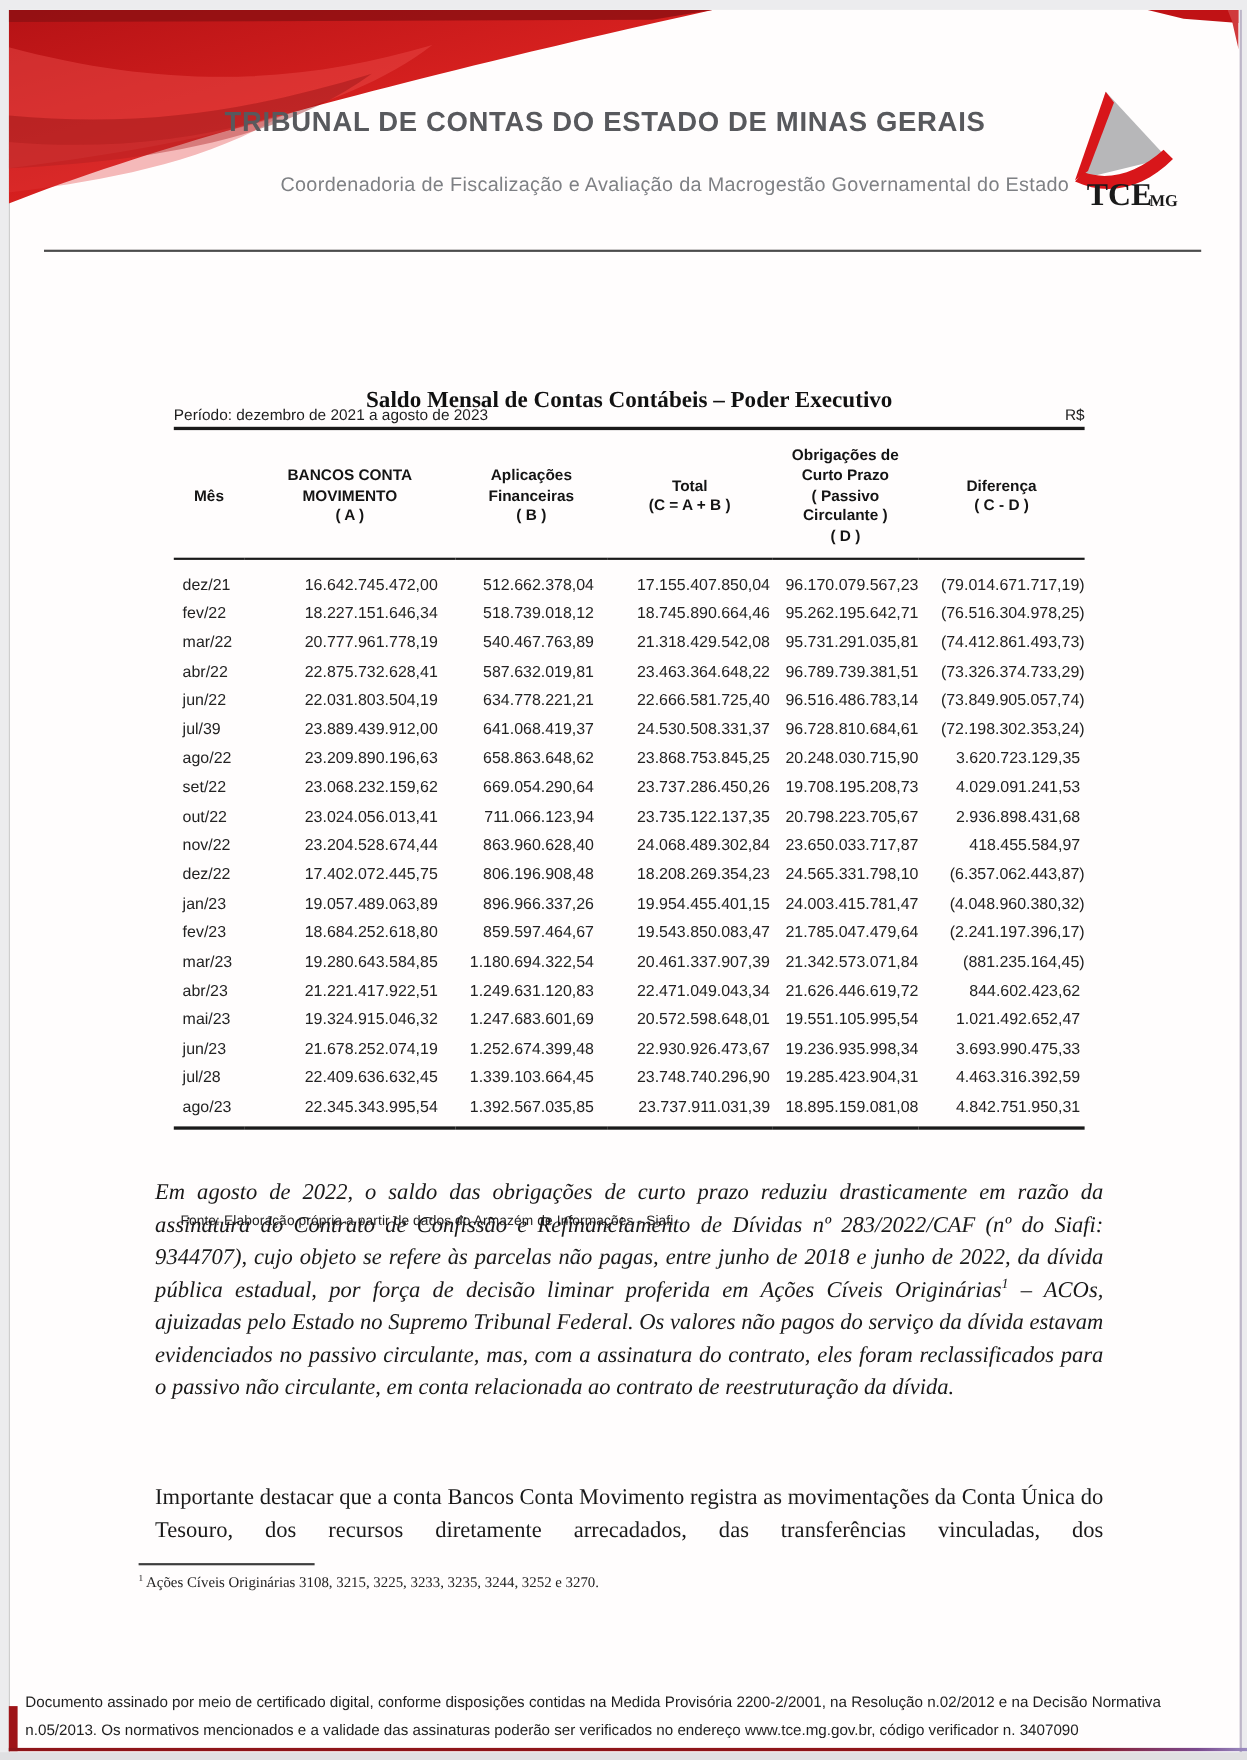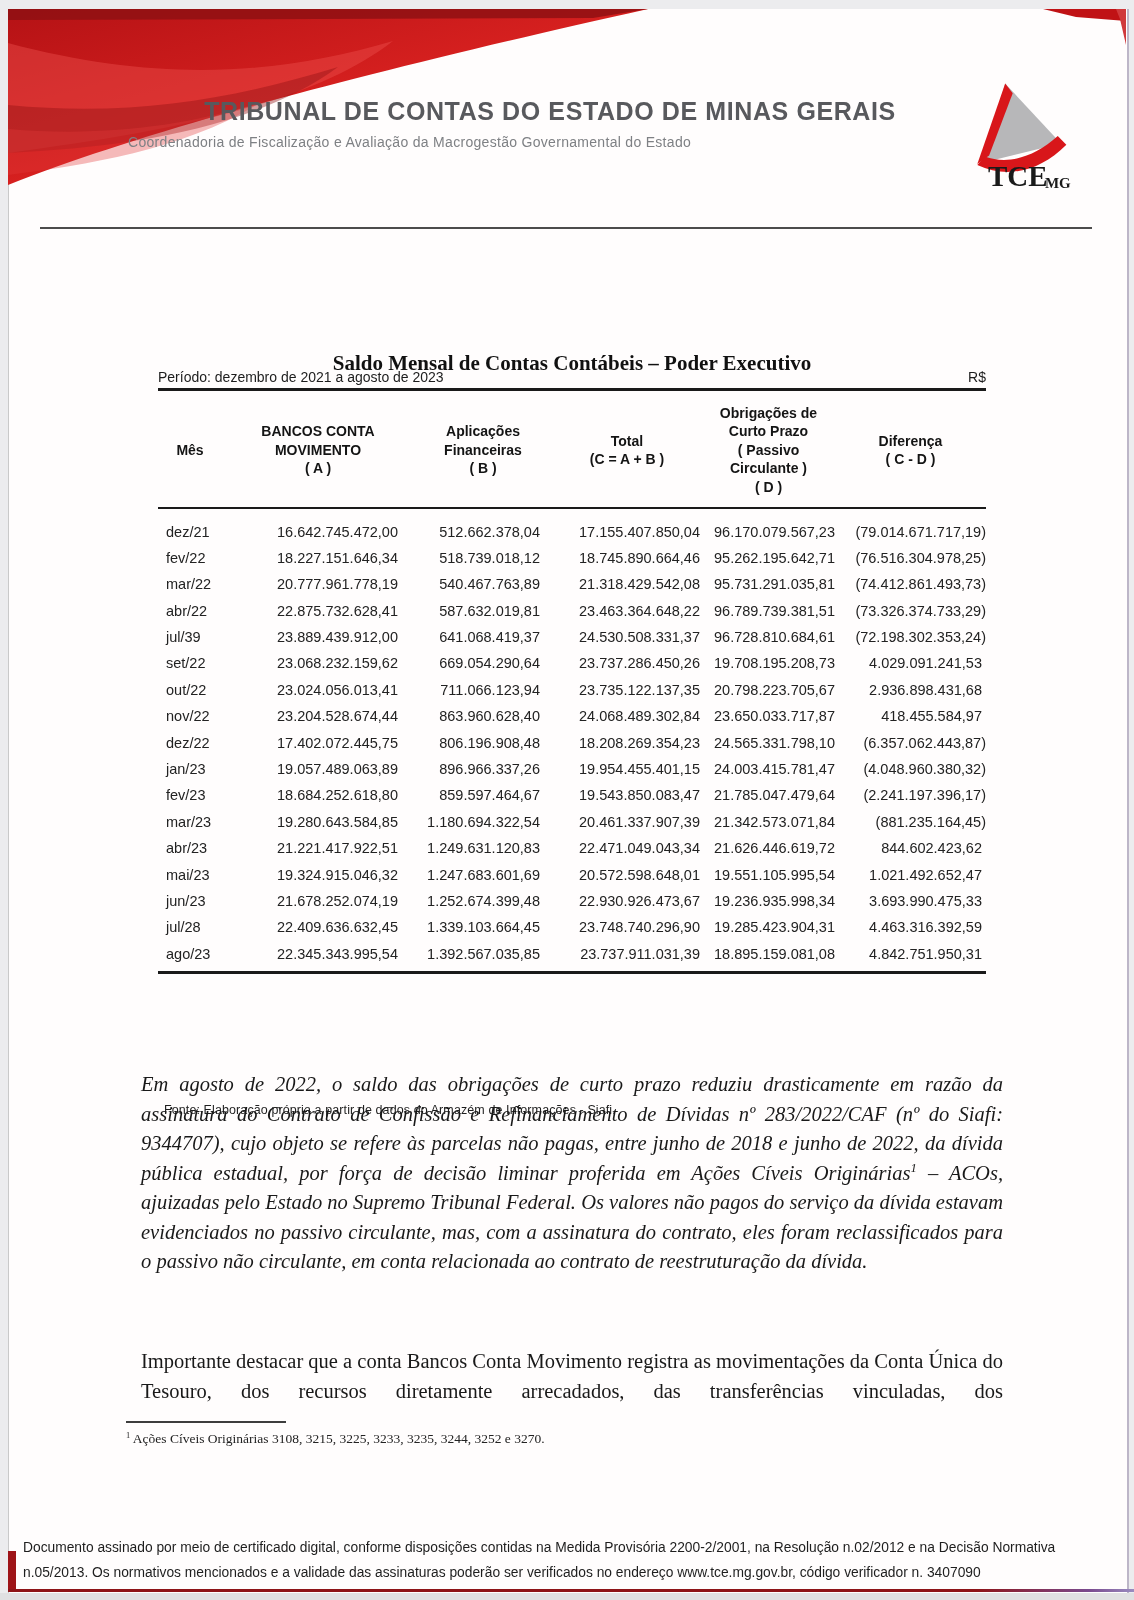--- a/index.html
+++ b/index.html
@@ -15,22 +15,22 @@
   .right-edge{position:absolute;top:9px;right:5px;width:2px;height:1584px;background:#bdb6c8;}
   .bottom-edge{position:absolute;left:0;bottom:0;width:1134px;height:7px;background:#e0e0e2;}
 
   
   .swoosh{position:absolute;left:8px;top:9px;width:1118px;height:190px;}
   .org-name{
     position:absolute;left:150px;top:97px;width:800px;text-align:center;
     font-size:25px;font-weight:bold;letter-spacing:.6px;color:#58595d;
   }
   .dept-name{
-    position:absolute;left:128px;top:134px;width:844px;text-align:left;
-    font-size:14px;color:#7e8084;letter-spacing:.3px;
+    position:absolute;left:128px;top:158px;width:844px;text-align:right;
+    font-size:18px;color:#7e8084;letter-spacing:.3px;
   }
   .logo{position:absolute;right:58px;top:76px;width:118px;height:118px;}
   .header-rule{position:absolute;left:40px;top:227px;width:1052px;height:2px;background:#4c4c4c;}
 
   
   .doc-title{
     position:absolute;left:158px;top:303px;width:828px;text-align:center;
     font-family:"Liberation Serif",serif;font-weight:bold;font-size:21px;color:#111;margin-top:48px;
   }
   .period-row{
@@ -194,28 +194,44 @@
       </tr>
       <tr>
         <td>abr/22</td>
         <td>22.875.732.628,41</td>
         <td>587.632.019,81</td>
         <td>23.463.364.648,22</td>
         <td>96.789.739.381,51</td>
         <td>(73.326.374.733,29)</td>
       </tr>
       <tr>
+        <td>jun/22</td>
+        <td>22.031.803.504,19</td>
+        <td>634.778.221,21</td>
+        <td>22.666.581.725,40</td>
+        <td>96.516.486.783,14</td>
+        <td>(73.849.905.057,74)</td>
+      </tr>
+      <tr>
         <td>jul/39</td>
         <td>23.889.439.912,00</td>
         <td>641.068.419,37</td>
         <td>24.530.508.331,37</td>
         <td>96.728.810.684,61</td>
         <td>(72.198.302.353,24)</td>
       </tr>
       <tr>
+        <td>ago/22</td>
+        <td>23.209.890.196,63</td>
+        <td>658.863.648,62</td>
+        <td>23.868.753.845,25</td>
+        <td>20.248.030.715,90</td>
+        <td>3.620.723.129,35&nbsp;</td>
+      </tr>
+      <tr>
         <td>set/22</td>
         <td>23.068.232.159,62</td>
         <td>669.054.290,64</td>
         <td>23.737.286.450,26</td>
         <td>19.708.195.208,73</td>
         <td>4.029.091.241,53&nbsp;</td>
       </tr>
       <tr>
         <td>out/22</td>
         <td>23.024.056.013,41</td>

